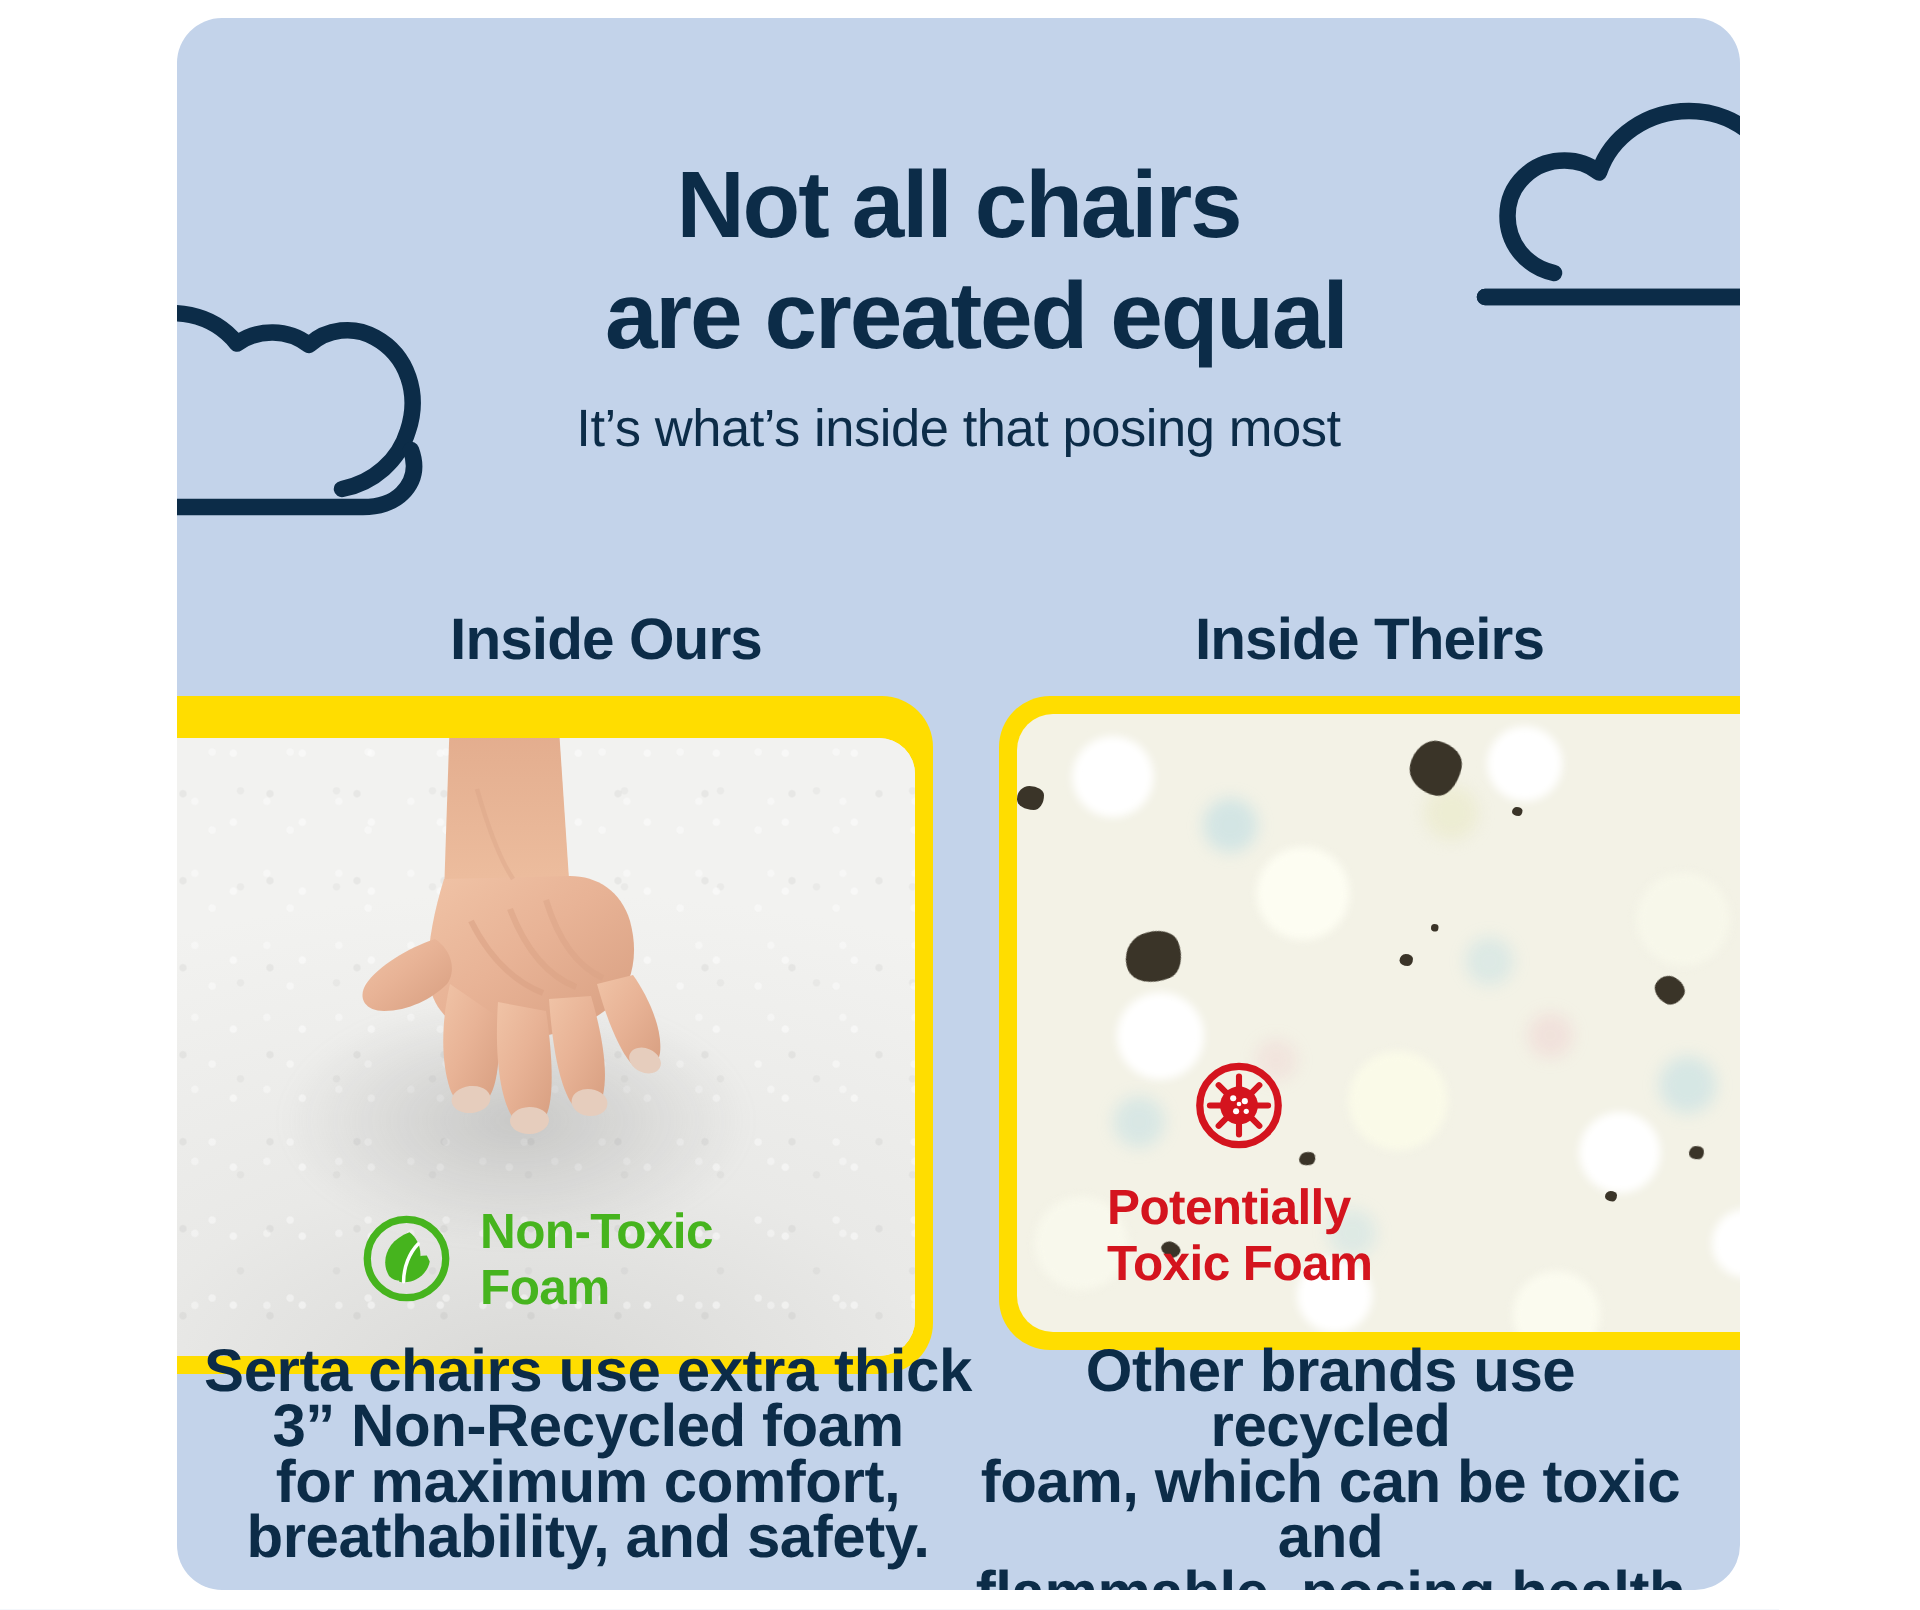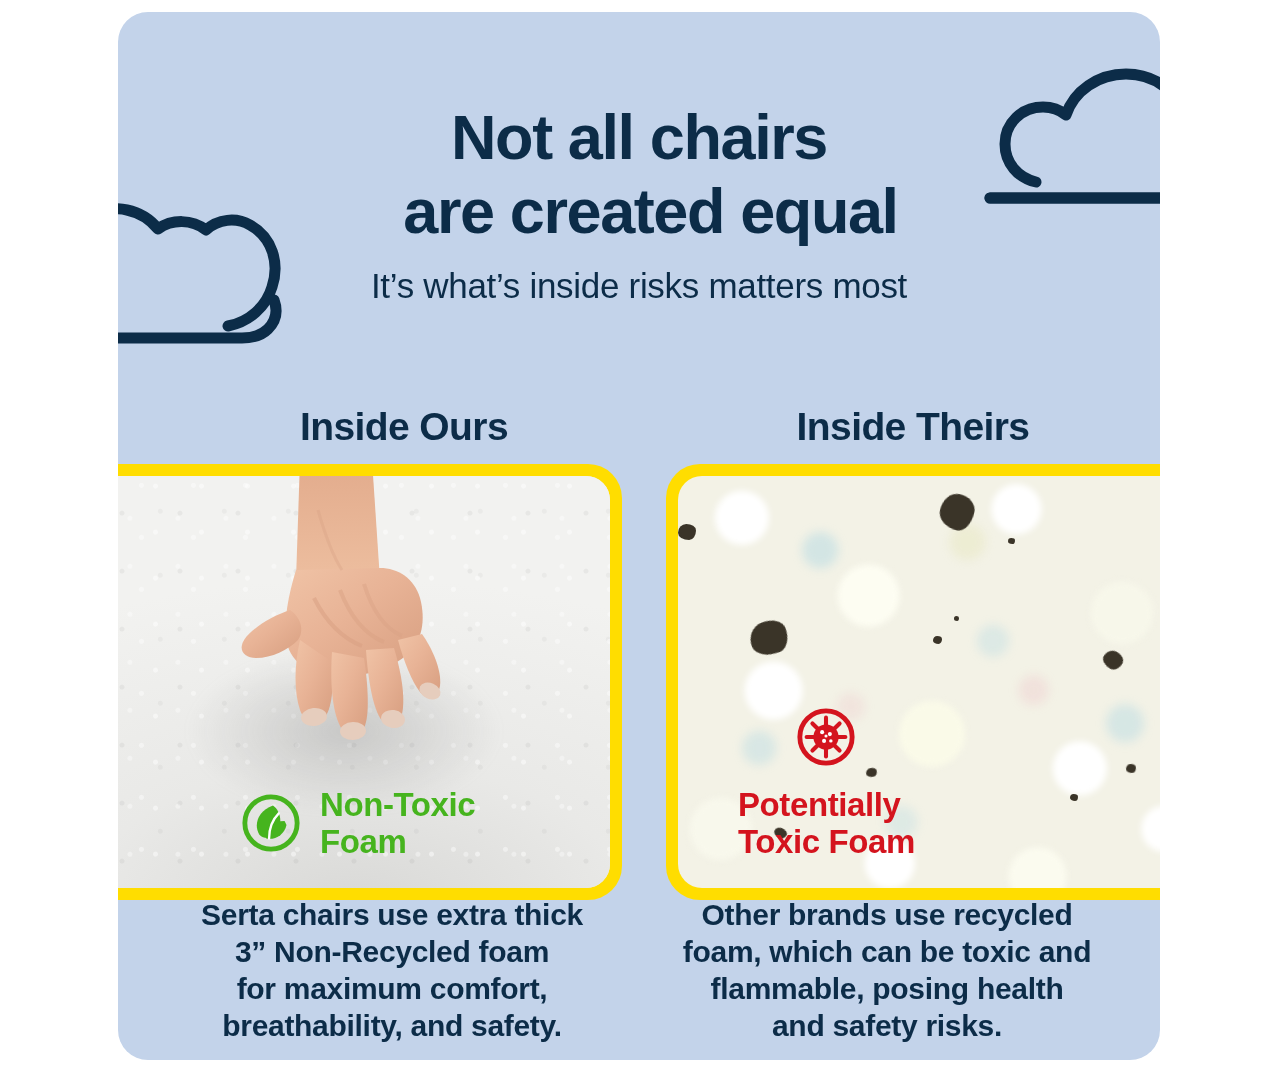--- a/index.html
+++ b/index.html
@@ -101,21 +101,21 @@
     position: absolute;
     top: 452px;
     height: 412px;
     background: #ffdd00;
     overflow: hidden;
   }
   .card.left {
     left: -14px;
     width: 506px;
     border-radius: 0 34px 34px 0;
-    padding: 12px 12px 12px 0;
+    padding: 28px 12px 12px 0;
   }
   .card.right {
     left: 548px;
     width: 508px;
     border-radius: 34px 0 0 34px;
     padding: 12px 0 12px 12px;
   }
   .card-inner {
     position: relative;
     width: 100%;
@@ -242,21 +242,21 @@
   }
   .badge-text.green { color: #46b41e; }
   .badge-text.red   { color: #d4141e; }
 
   
   .caption {
     position: absolute;
     top: 884px;
     color: #0c2c48;
     font-weight: 700;
-    font-size: 30px;
+    font-size: 40px;
     line-height: 37px;
     letter-spacing: -0.3px;
     text-align: center;
     white-space: pre-line;
   }
   .caption.left  { left: 0px;   width: 548px; }
   .caption.right { left: 522px; width: 494px; }
 </style>
 </head>
 <body>
@@ -276,21 +276,21 @@
         <path d="M4 20 C28 8 56 14 72 34 C86 24 106 24 120 35 C132 24 150 22 164 30 C186 42 194 68 186 92 C180 112 163 127 142 131" stroke="#0c2c48" stroke-width="11" stroke-linecap="round" stroke-linejoin="round"></path>
         <path d="M188 105 C192 116 190 126 182 134 C176 140 166 143 156 143 H4" stroke="#0c2c48" stroke-width="11" stroke-linecap="round" stroke-linejoin="round"></path>
       </svg>
     </div>
 
     <div class="headline">
       <span class="l1">Not all chairs</span>
       <span class="l2">are created equal</span>
     </div>
 
-    <div class="subhead">It’s what’s inside risks matters most</div>
+    <div class="subhead">It’s what’s inside that posing most</div>
 
     <div class="col-heading left">Inside Ours</div>
     <div class="col-heading right">Inside Theirs</div>
 
     <div class="card left">
       <div class="card-inner">
         <div class="foam-good"></div>
         <div class="foam-dent"></div>
 
         <div class="hand">

